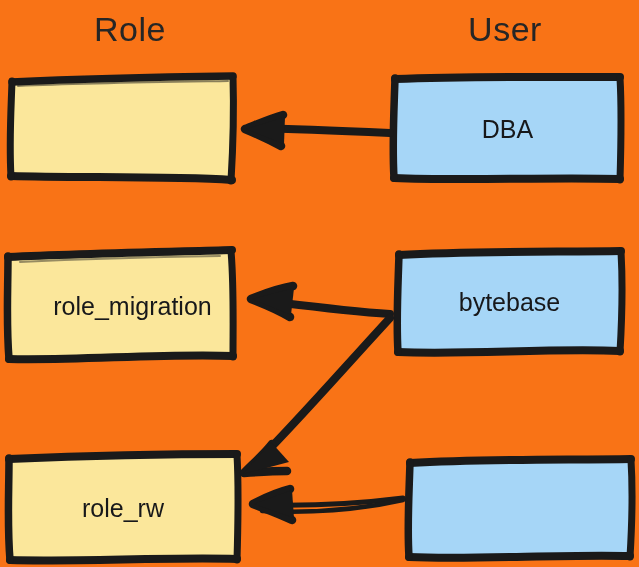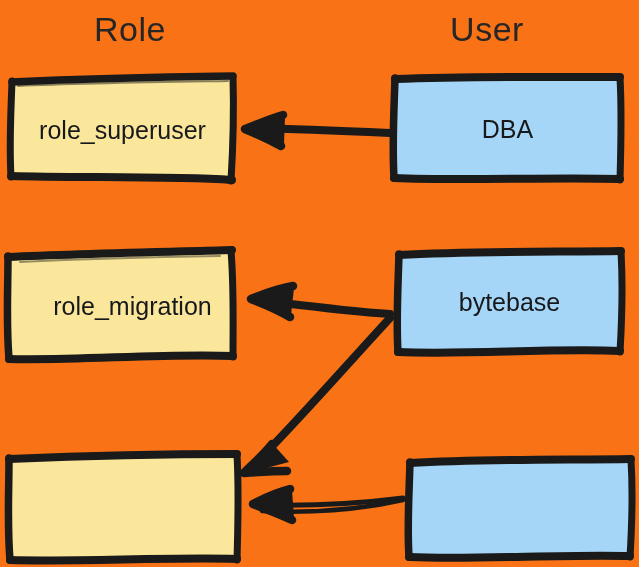--- a/index.html
+++ b/index.html
@@ -26,21 +26,21 @@
     position: absolute;
     font-size: 34px;
     font-weight: 400;
     color: #262626;
     letter-spacing: 0.5px;
     text-align: center;
     white-space: nowrap;
     line-height: 1;
   }
   #header-role  { left: 40px;  top: 12px; width: 180px; }
-  #header-user  { left: 397px; top: 12px; width: 180px; }
+  #header-user  { left: 415px; top: 12px; width: 180px; }
 
   .node-label {
     position: absolute;
     display: flex;
     align-items: center;
     justify-content: center;
     text-align: center;
     color: #17181a;
     font-size: 25px;
     font-weight: 400;
@@ -132,22 +132,22 @@
       <path d="M403,498 C356,504 306,506 262,505" fill="none" stroke="#1a1a1a" stroke-width="5" stroke-linecap="round"></path>
       <path d="M403,500 C354,511 304,513 262,511" fill="none" stroke="#1a1a1a" stroke-width="4.5" stroke-linecap="round"></path>
       <path d="M290,489 C278,492 266,497 253,504 C266,509 280,514 292,520" fill="none" stroke="#1a1a1a" stroke-width="8.5" stroke-linecap="round" stroke-linejoin="round"></path>
       <path d="M254,504 L292,490 L294,518 Z" fill="#1a1a1a"></path>
     </g>
   </svg>
 
   <div class="col-header" id="header-role">Role</div>
   <div class="col-header" id="header-user">User</div>
 
-  <div class="node-label" style="left:12px; top:82px; width:221px; height:96px;">role_superuser</div>
   <div class="node-label" style="left:20px; top:256px; width:225px; height:100px;">role_migration</div>
+  <div class="node-label" style="left:9px; top:458px; width:228px; height:100px;">role_rw</div>
 
   <div class="node-label" style="left:399px; top:253px; width:221px; height:98px;">bytebase</div>
   <div class="node-label" style="left:395px; top:80px; width:225px; height:98px;">DBA</div>
 
   <div class="node-hit" style="left:8px;   top:76px;  width:227px; height:106px;"></div>
   <div class="node-hit" style="left:5px;   top:250px; width:230px; height:111px;"></div>
   <div class="node-hit" style="left:6px;   top:453px; width:233px; height:109px;"></div>
   <div class="node-hit" style="left:392px; top:76px;  width:230px; height:106px;"></div>
   <div class="node-hit" style="left:396px; top:250px; width:227px; height:104px;"></div>
   <div class="node-hit" style="left:407px; top:458px; width:226px; height:101px;"></div>

